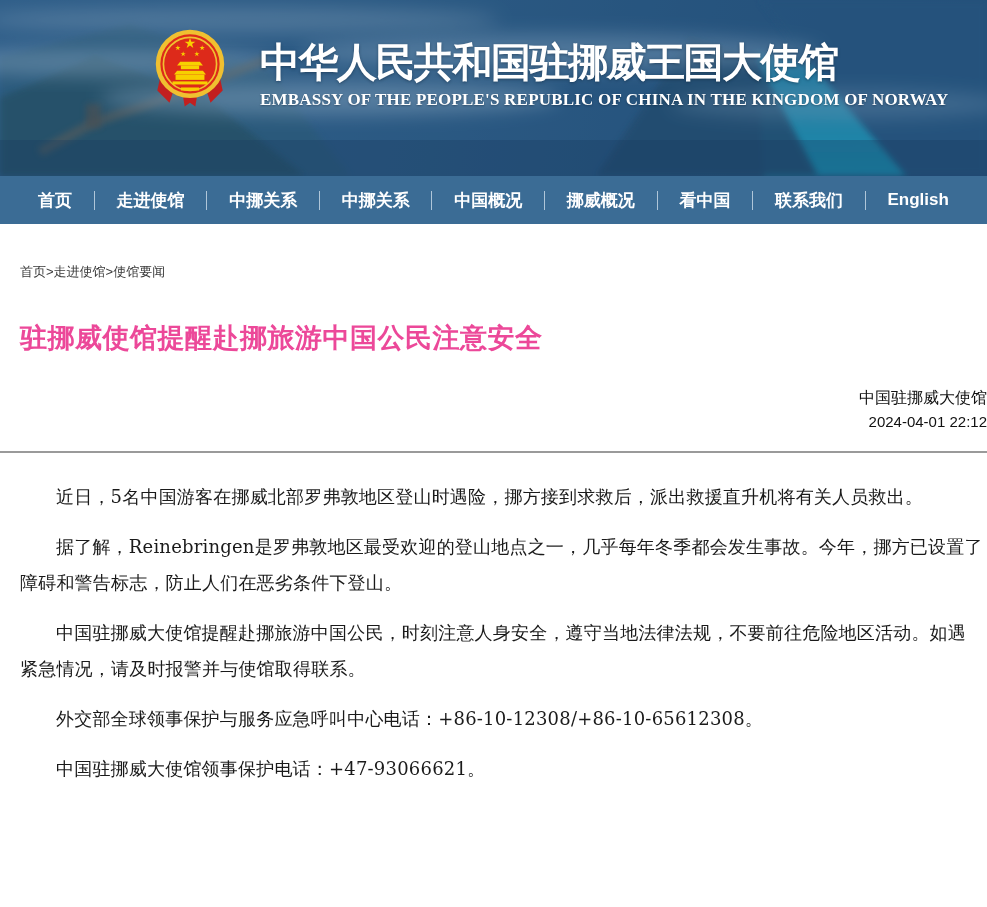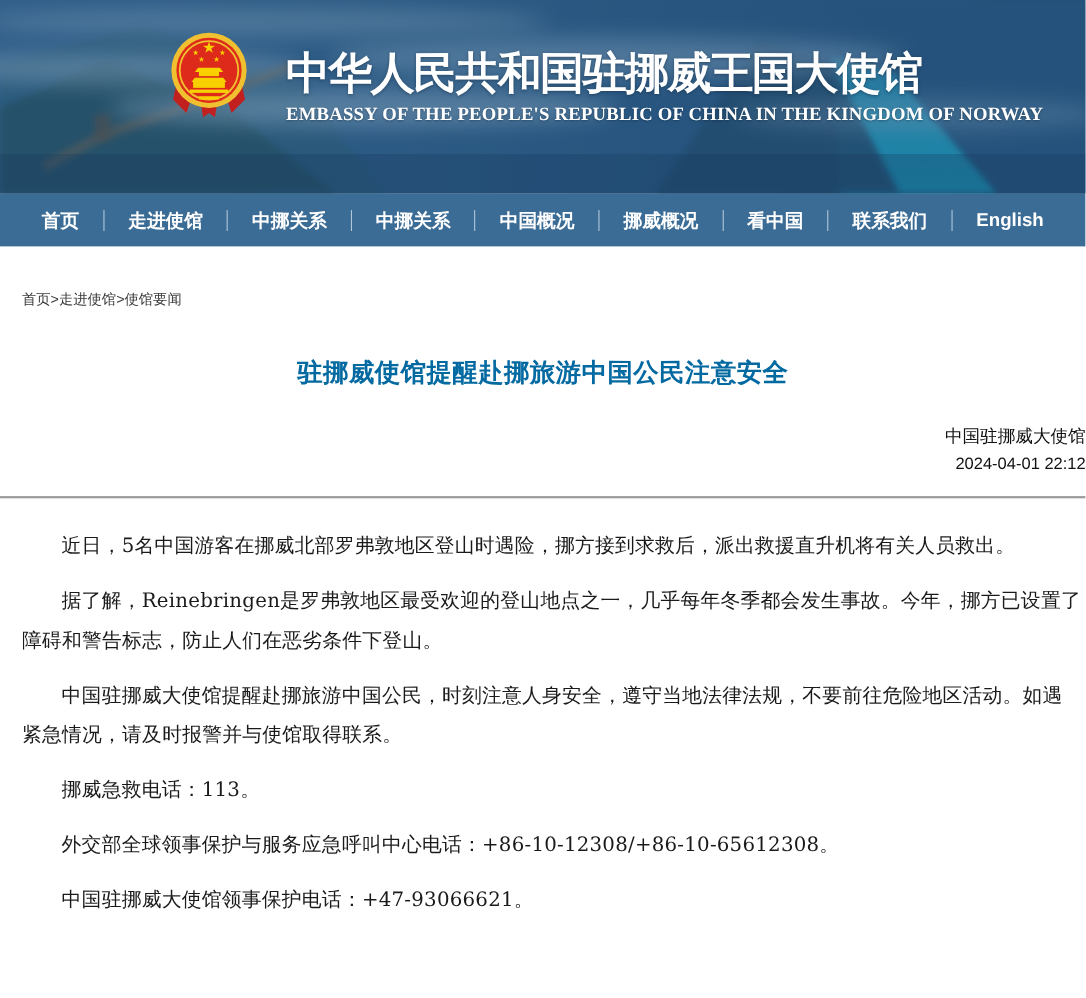--- a/index.html
+++ b/index.html
@@ -3,43 +3,43 @@
 <meta charset="utf-8">
 <style>
   html,body{margin:0;padding:0;background:#ffffff;}
   .page{width:987px;height:907px;position:relative;background:#ffffff;overflow:hidden;
         font-family:"Liberation Sans","DejaVu Sans",sans-serif;}
 
   
   .banner{position:relative;width:987px;height:176px;overflow:hidden;
           background:linear-gradient(100deg,#35648f 0%,#2b5982 45%,#24507a 70%,#1e4a72 100%);}
   .banner-art{position:absolute;left:0;top:0;width:987px;height:176px;display:block;}
-  .brand{position:absolute;left:152px;top:26px;display:flex;align-items:flex-end;gap:32px;cursor:pointer;}
+  .brand{position:absolute;left:152px;top:26px;display:flex;align-items:center;gap:32px;cursor:pointer;}
   .emblem{width:76px;height:88px;display:block;}
   .brand-text{padding-top:10px;}
   .brand-cn{font-family:"Liberation Serif","DejaVu Serif",serif;font-weight:700;
             font-size:40px;line-height:44px;color:#ffffff;letter-spacing:-1.5px;
             text-shadow:0 1px 3px rgba(10,30,50,.45);white-space:nowrap;}
   .brand-en{font-family:"Liberation Serif","DejaVu Serif",serif;font-weight:700;
             font-size:17px;line-height:20px;color:#ffffff;letter-spacing:.2px;margin-top:5px;
             text-shadow:0 1px 2px rgba(10,30,50,.45);white-space:nowrap;}
 
   
   .topnav{width:987px;height:48px;background:#3b6c95;display:flex;align-items:center;
           justify-content:space-between;padding:0 38px 0 38px;box-sizing:border-box;}
   .nav-item{color:#ffffff;font-size:17px;font-weight:700;text-decoration:none;white-space:nowrap;cursor:pointer;}
   .nav-sep{width:1px;height:19px;background:rgba(215,228,240,.75);flex:0 0 auto;}
 
   
   .breadcrumb{margin:40px 0 0 20px;font-size:13px;color:#3a3a3a;line-height:15px;}
   .breadcrumb a{color:#3a3a3a;text-decoration:none;cursor:pointer;}
 
   
-  .article-title{margin:44px 20px 0;text-align:center;font-size:23px;line-height:30px;
-                 font-weight:700;color:#0369a1;letter-spacing:.5px;}
+  .article-title{margin:44px 20px 0;text-align:left;font-size:27px;line-height:30px;
+                 font-weight:700;color:#ec4899;letter-spacing:.5px;}
   .byline{margin-top:36px;text-align:right;font-size:16px;line-height:18px;color:#111111;}
   .dateline{margin-top:6px;text-align:right;font-size:15px;line-height:18px;color:#111111;
             font-family:"Liberation Sans","DejaVu Sans",sans-serif;}
   .divider{border:none;border-top:2px solid #9a9a9a;margin:20px 0 0 0;width:100%;}
   .article-body{padding:26px 4px 0 20px;}
   .article-body p{margin:0 0 14px 0;font-size:18px;line-height:36px;color:#1a1a1a;
                   text-indent:2em;letter-spacing:.2px;
                   font-family:"DejaVu Serif","Liberation Serif",serif;}
 </style>
 </head>
@@ -146,19 +146,18 @@
 
   <main>
     <h1 class="article-title">驻挪威使馆提醒赴挪旅游中国公民注意安全</h1>
     <div class="byline">中国驻挪威大使馆</div>
     <div class="dateline">2024-04-01 22:12</div>
     <hr class="divider">
     <div class="article-body">
       <p>近日，5名中国游客在挪威北部罗弗敦地区登山时遇险，挪方接到求救后，派出救援直升机将有关人员救出。</p>
       <p>据了解，Reinebringen是罗弗敦地区最受欢迎的登山地点之一，几乎每年冬季都会发生事故。今年，挪方已设置了障碍和警告标志，防止人们在恶劣条件下登山。</p>
       <p>中国驻挪威大使馆提醒赴挪旅游中国公民，时刻注意人身安全，遵守当地法律法规，不要前往危险地区活动。如遇紧急情况，请及时报警并与使馆取得联系。</p>
-      <p>挪威急救电话：113。</p>
       <p>外交部全球领事保护与服务应急呼叫中心电话：+86-10-12308/+86-10-65612308。</p>
       <p>中国驻挪威大使馆领事保护电话：+47-93066621。</p>
     </div>
   </main>
 
 </div>
 
 </body></html>

